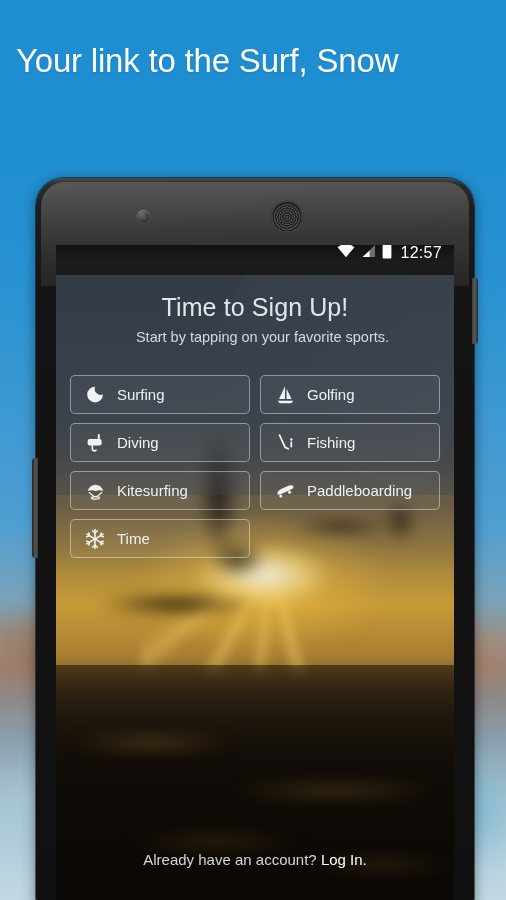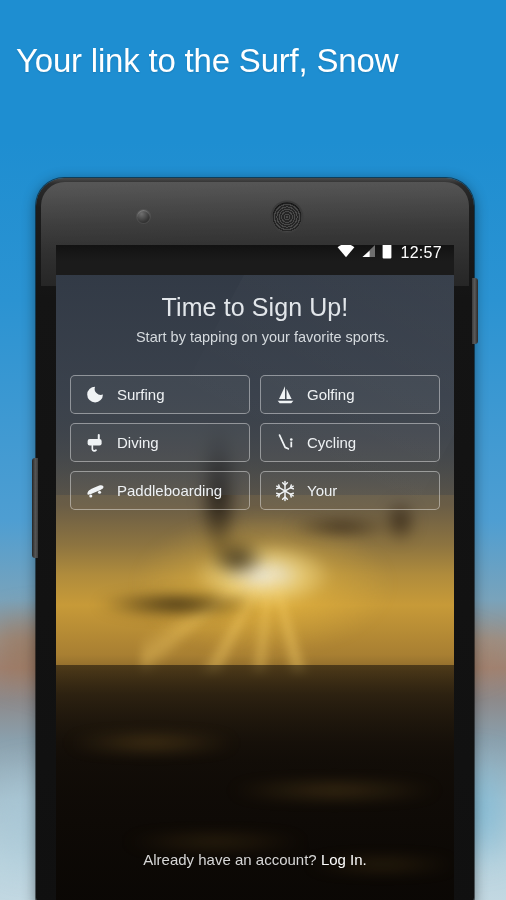--- a/index.html
+++ b/index.html
@@ -333,23 +333,33 @@
 
 
           <div class="chip">
             <span class="chip-ico">
               <svg width="21" height="21" viewBox="0 0 24 24">
                 <path d="M5.2 3.6 L11.6 17.6 L15.2 19.2" fill="none" stroke="#f0f3f5" stroke-width="2" stroke-linecap="round" stroke-linejoin="round"></path>
                 <circle cx="18.6" cy="8.6" r="1.5" fill="#f0f3f5"></circle>
                 <rect x="17.6" y="11" width="2" height="6.5" fill="#f0f3f5"></rect>
               </svg>
             </span>
-            <span class="chip-label">Cycling</span>
-          </div>
-
+            <span class="chip-label">Fishing</span>
+          </div>
+
+          <div class="chip">
+            <span class="chip-ico">
+              <svg width="21" height="21" viewBox="0 0 24 24">
+                <path d="M3.2 12.6 A9 9 0 0 1 20.8 12.6 A7.5 4 0 0 0 12 12.6 A7.5 4 0 0 0 3.2 12.6 Z" fill="#f0f3f5"></path>
+                <path d="M4.4 14 L11 19.4 M19.6 14 L13 19.4" fill="none" stroke="#f0f3f5" stroke-width="1.4"></path>
+                <ellipse cx="12" cy="20.4" rx="4.6" ry="1.5" fill="none" stroke="#f0f3f5" stroke-width="1.5"></ellipse>
+              </svg>
+            </span>
+            <span class="chip-label">Kitesurfing</span>
+          </div>
 
 
           <div class="chip">
             <span class="chip-ico">
               <svg width="22" height="22" viewBox="0 0 26 26">
                 <path d="M4 16.5 C4 13 7.5 10.8 11 9.4 L18 6.6 C20.6 5.6 23 6.4 23 8.4 C23 10 21.3 11 19.4 11.8 L9.6 16 C7.4 17 4 18.4 4 16.5 Z" fill="#f0f3f5"></path>
                 <circle cx="8" cy="19" r="1.8" fill="#f0f3f5"></circle>
                 <circle cx="18.4" cy="14.4" r="1.8" fill="#f0f3f5"></circle>
               </svg>
             </span>
@@ -365,21 +375,21 @@
                   <path d="M21 6.8 L3 17.2"></path>
                   <path d="M12 5.4 L9.4 3 M12 5.4 L14.6 3"></path>
                   <path d="M12 18.6 L9.4 21 M12 18.6 L14.6 21"></path>
                   <path d="M6 8.6 L5.2 5.4 M6 8.6 L2.9 9.6"></path>
                   <path d="M18 15.4 L18.8 18.6 M18 15.4 L21.1 14.4"></path>
                   <path d="M18 8.6 L18.8 5.4 M18 8.6 L21.1 9.6"></path>
                   <path d="M6 15.4 L5.2 18.6 M6 15.4 L2.9 14.4"></path>
                 </g>
               </svg>
             </span>
-            <span class="chip-label">Your</span>
+            <span class="chip-label">Time</span>
           </div>
 
         </div>
 
         <div id="login-line">
           <span>Already have an account?</span>
           <span id="login-link">Log In.</span>
         </div>
 
       </div>

